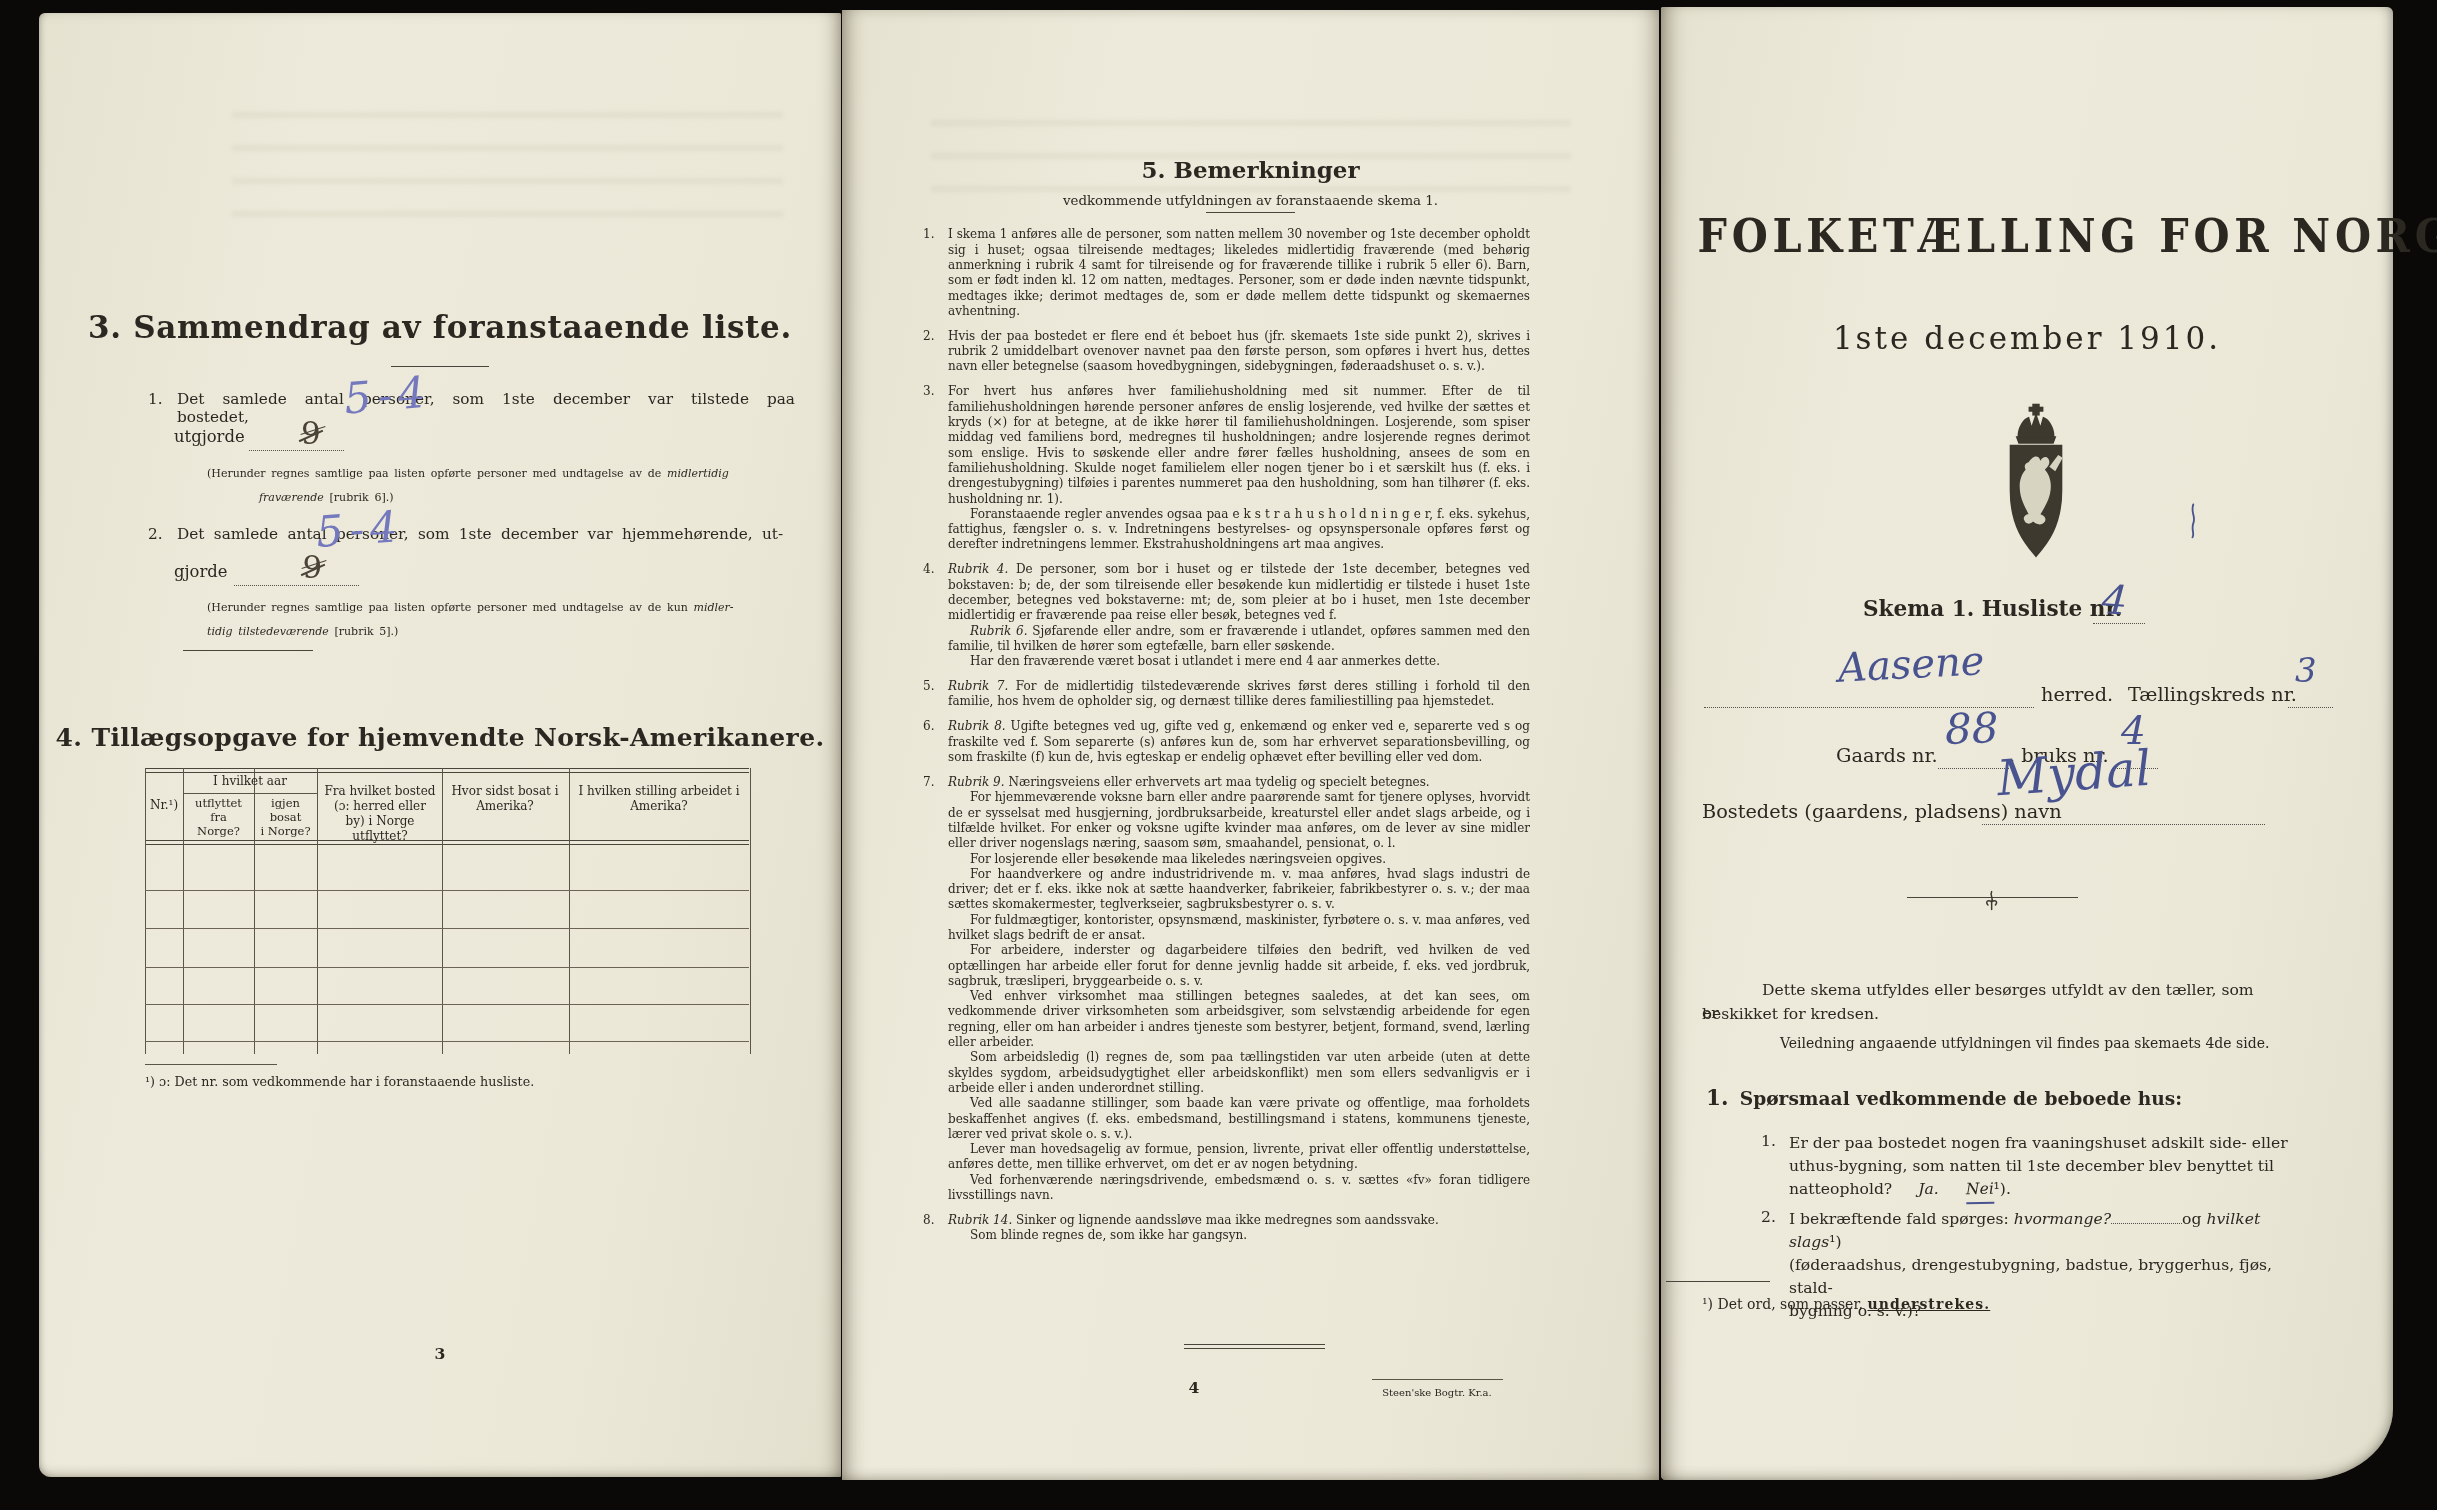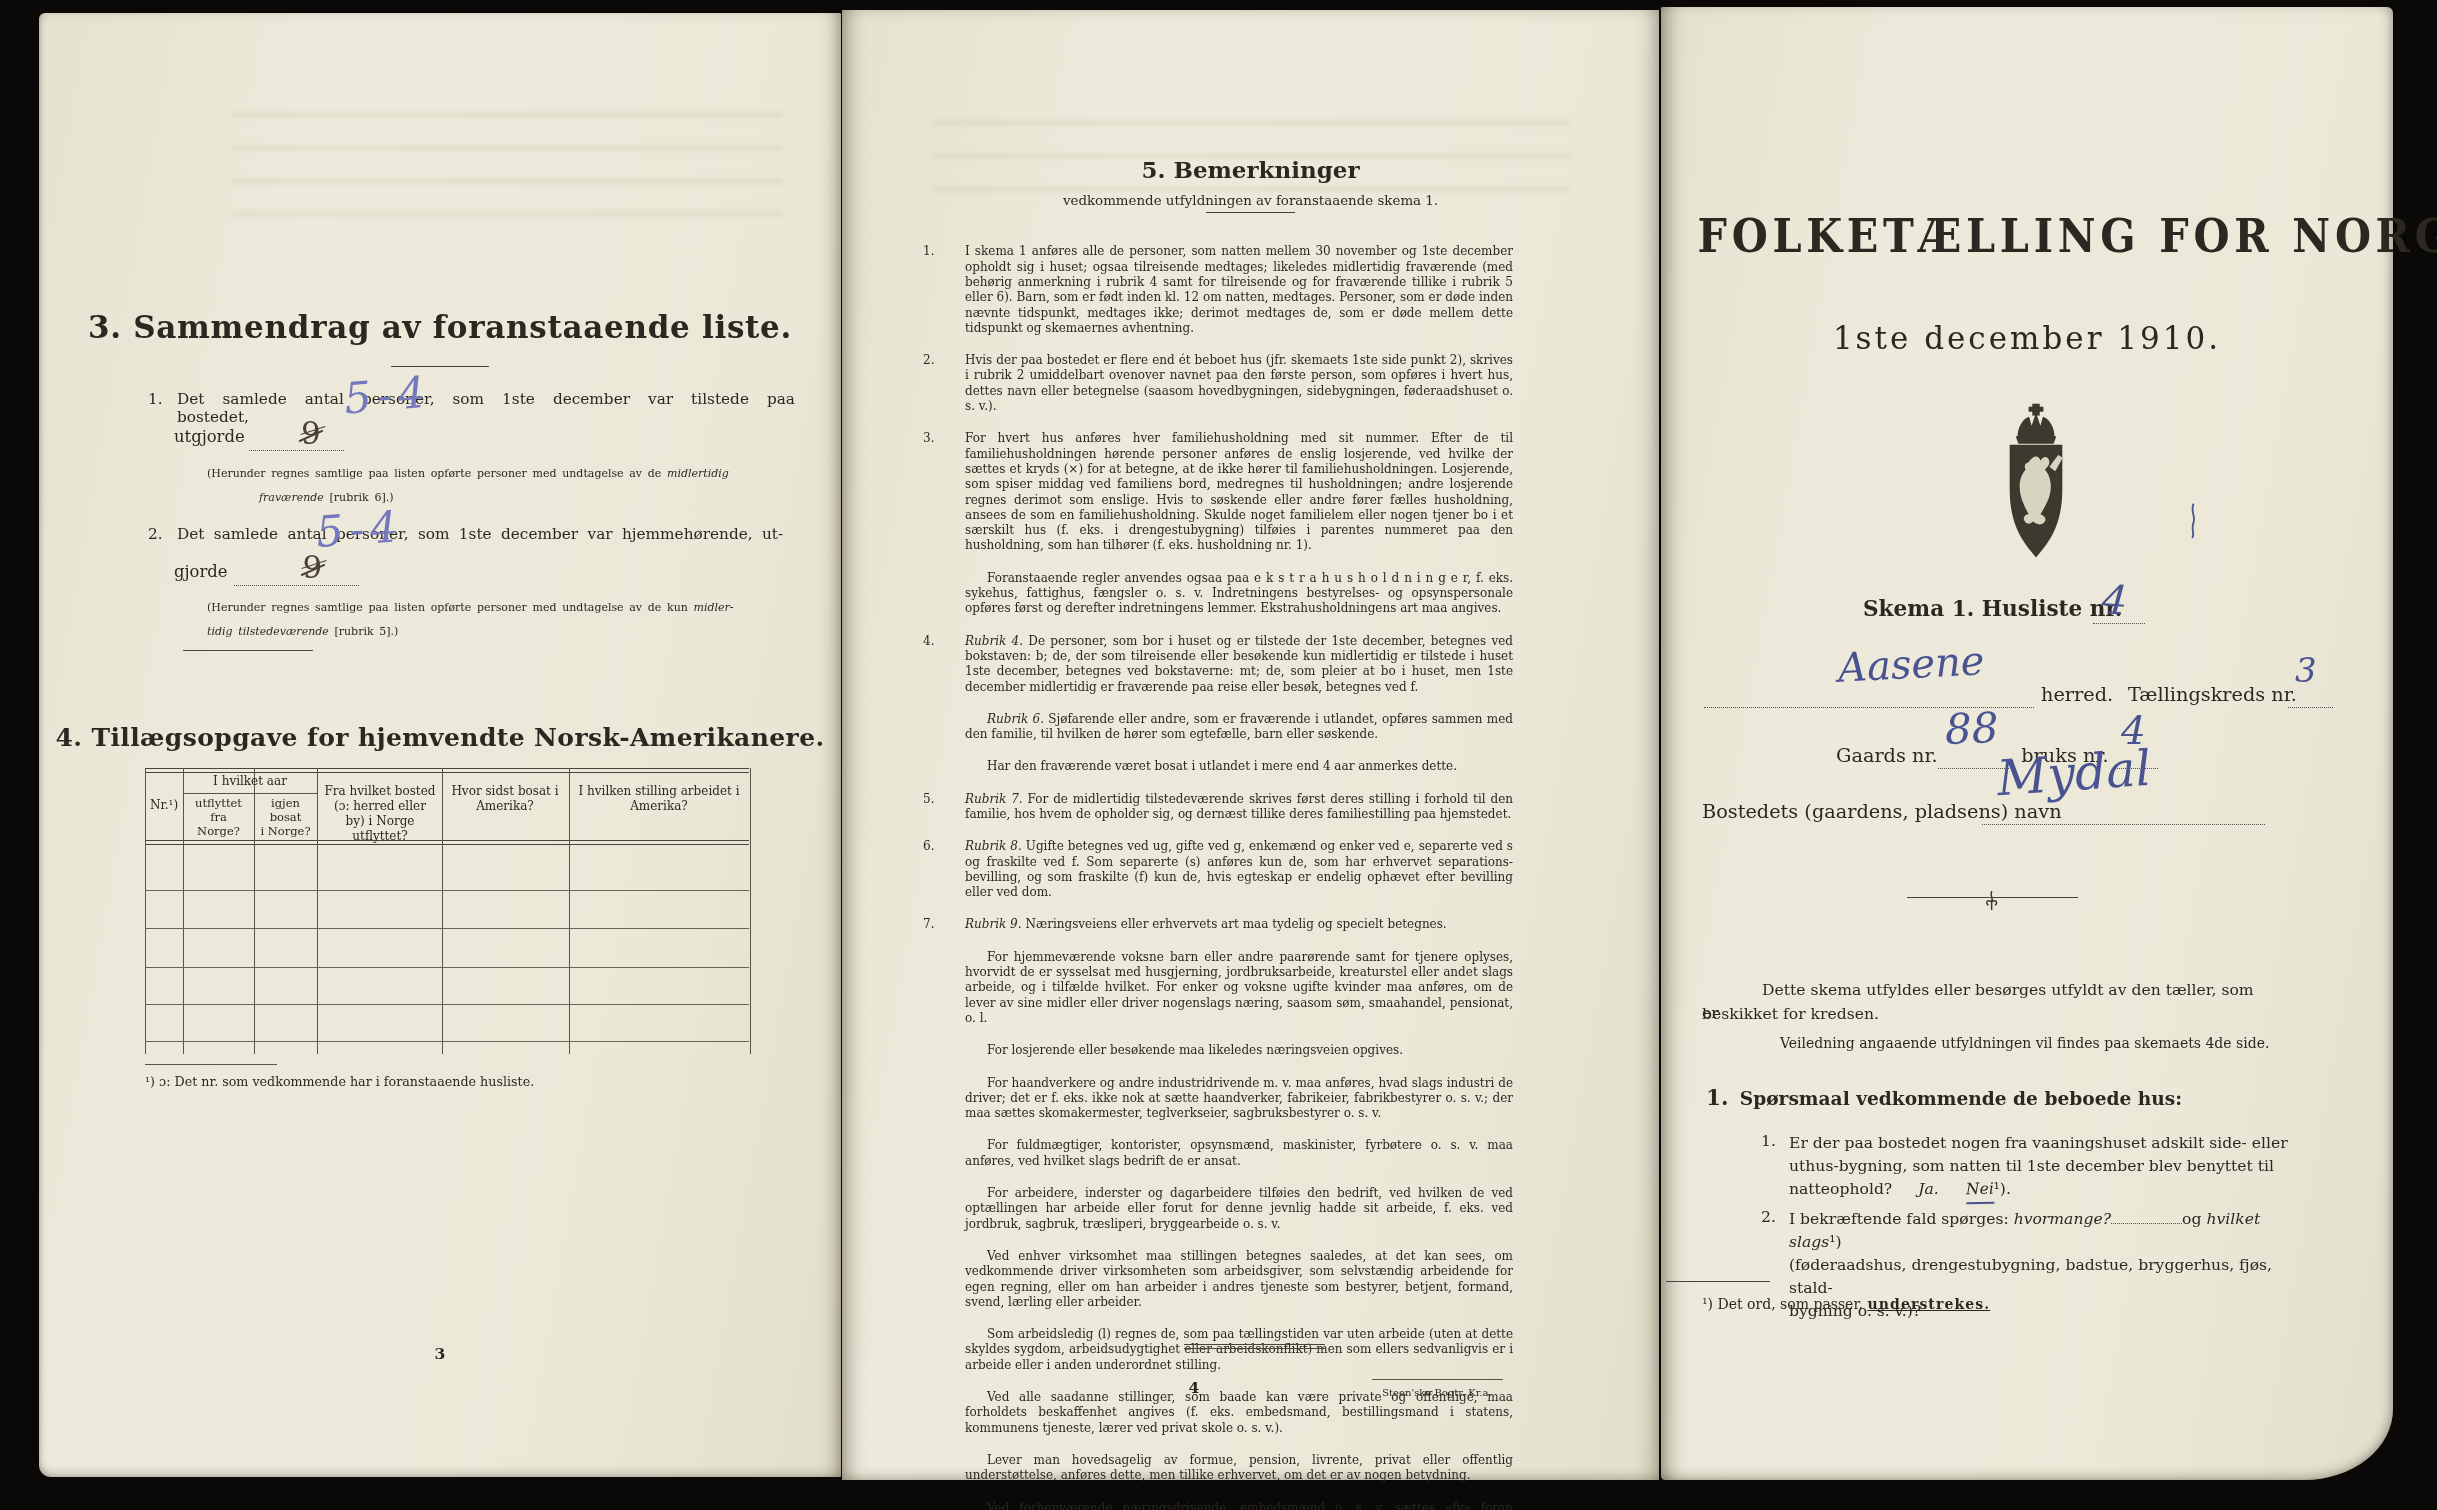--- a/index.html
+++ b/index.html
@@ -56,21 +56,21 @@
   .tline{position:absolute;width:1.1px;background:#5b5548;}
   .thl{position:absolute;height:1.1px;background:#6a6356;}
   .thead{position:absolute;font-size:12px;text-align:center;line-height:15px;}
   .theadsm{position:absolute;font-size:11.5px;text-align:center;line-height:14px;}
 
   
   .remheadnum{font-size:23px;font-weight:bold;margin-top:24px;}
   .remarks{position:absolute;left:106px;top:217px;width:582px;font-size:12px;line-height:15.3px;}
   .ritem{position:relative;margin:0 0 9.7px 0;}
   .rnum{position:absolute;left:-25px;top:0;}
-  .rp{margin:17px;text-align:justify;}
+  .rp{margin:0;text-align:justify;}
   .rp.cont{text-indent:22px;}
   .rlead{font-style:italic;}
 
   
   .titlebig{font-size:46px;font-weight:bold;letter-spacing:5.2px;transform:scaleX(.9);transform-origin:center;white-space:nowrap;}
   .dateline{font-size:31px;letter-spacing:3px;}
   .formlabel{font-size:19.3px;}
   .qtext{font-size:15.6px;line-height:23px;}
   .qnum{font-size:15.6px;}
   .ink-underline{border-bottom:2.2px solid #49538f;padding-bottom:0.7px;display:inline-block;transform:rotate(-1.5deg);}

